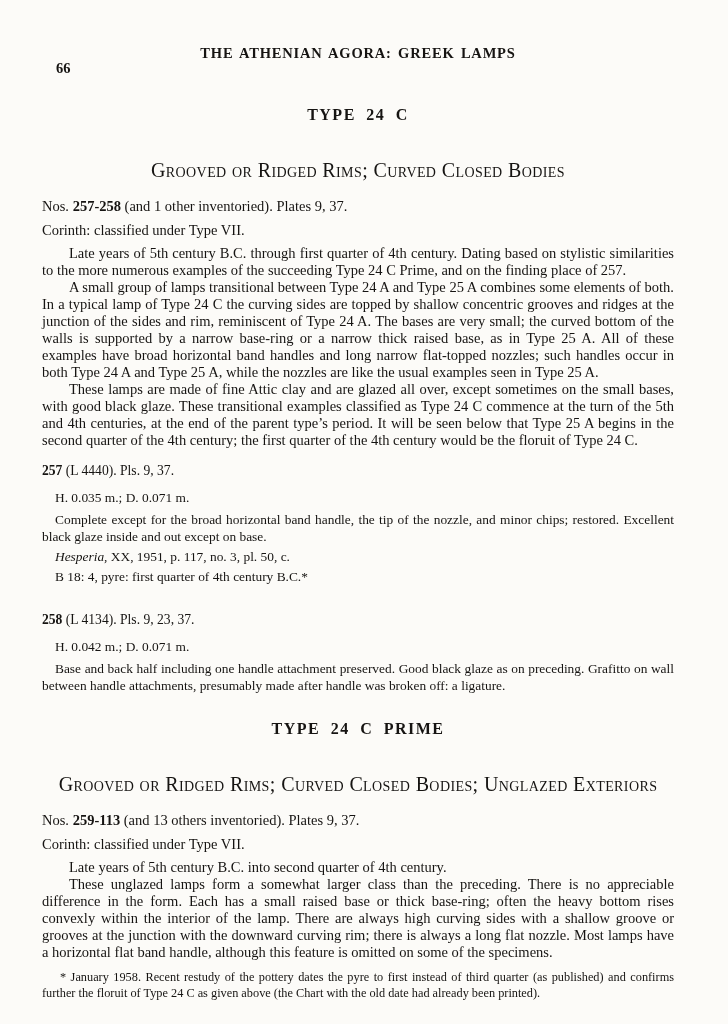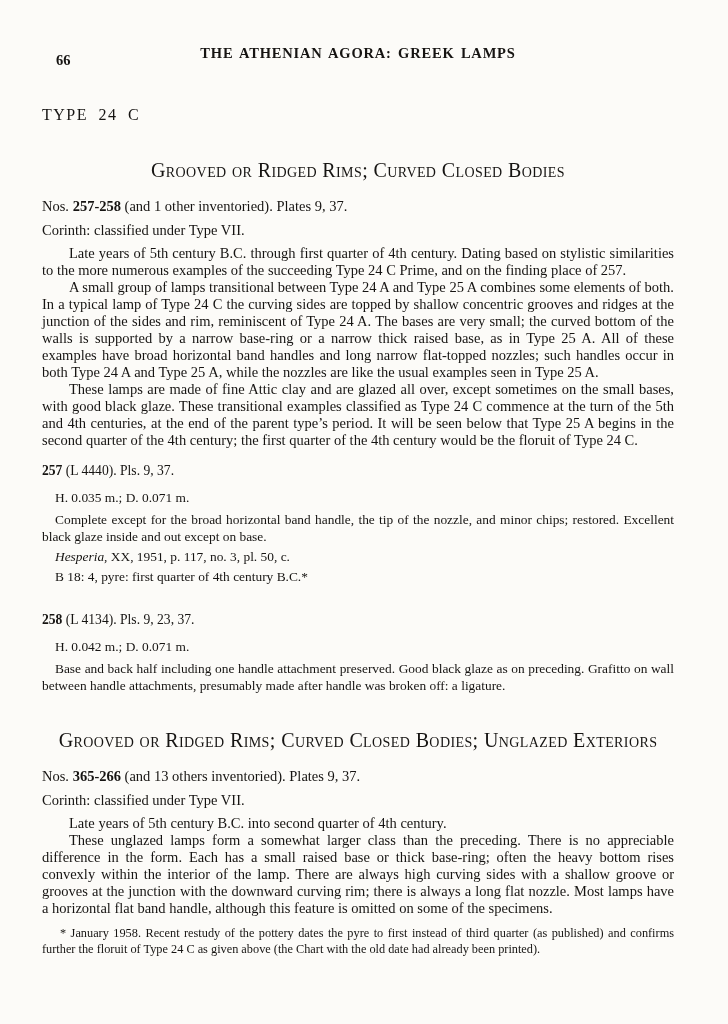--- a/index.html
+++ b/index.html
@@ -16,34 +16,34 @@
     padding: 44px 54px 0 42px;
   }
   .header-row {
     position: relative;
     height: 20px;
     text-align: center;
   }
   .page-number {
     position: absolute;
     left: 14px;
-    top: 8px;
+    top: 16px;
     font-weight: bold;
     font-size: 14.5px;
   }
   .running-title {
     font-weight: bold;
     font-size: 14.5px;
     letter-spacing: 0.8px;
     word-spacing: 2px;
   }
   .section-heading {
     margin-top: 42px;
-    text-align: left;
-    font-weight: normal;
+    text-align: center;
+    font-weight: bold;
     font-size: 16px;
     letter-spacing: 1.5px;
     word-spacing: 5px;
   }
   .section-heading.prime { margin-top: 26px; }
   .section-subheading {
     margin-top: 35px;
     text-align: center;
     font-variant: small-caps;
     font-weight: 400;
@@ -123,23 +123,24 @@
       <div class="entry-ref"><span class="italic">Hesperia</span><span>, XX, 1951, p. 117, no. 3, pl. 50, c.</span></div>
       <div class="entry-prov">B 18: 4, pyre: first quarter of 4th century B.C.*</div>
     </div>
     <div class="catalog-col">
       <div class="entry-title"><span class="bold">258</span><span> (L 4134). Pls. 9, 23, 37.</span></div>
       <div class="entry-dims">H. 0.042 m.; D. 0.071 m.</div>
       <div class="entry-desc">Base and back half including one handle attachment preserved. Good black glaze as on preceding. Grafitto on wall between handle attachments, presumably made after handle was broken off:  a ligature.</div>
     </div>
   </div>
 
+  <div class="section-heading prime">TYPE 24 C PRIME</div>
   <div class="section-subheading">Grooved or Ridged Rims; Curved Closed Bodies; Unglazed Exteriors</div>
 
-  <div class="nos-line"><span>Nos. </span><span class="bold">365-266</span><span> (and 13 others inventoried). Plates 9, 37.</span></div>
+  <div class="nos-line"><span>Nos. </span><span class="bold">259-113</span><span> (and 13 others inventoried). Plates 9, 37.</span></div>
 
   <div class="corinth-line">Corinth: classified under Type VII.</div>
 
   <p class="body-para first">Late years of 5th century B.C. into second quarter of 4th century.</p>
   <p class="body-para">These unglazed lamps form a somewhat larger class than the preceding. There is no appreciable difference in the form. Each has a small raised base or thick base-ring; often the heavy bottom rises convexly within the interior of the lamp. There are always high curving sides with a shallow groove or grooves at the junction with the downward curving rim; there is always a long flat nozzle. Most lamps have a horizontal flat band handle, although this feature is omitted on some of the specimens.</p>
 
   <div class="footnote">* January 1958.  Recent restudy of the pottery dates the pyre to first instead of third quarter (as published) and confirms further the floruit of Type 24 C as given above (the Chart with the old date had already been printed).</div>
 
 </div>
 

